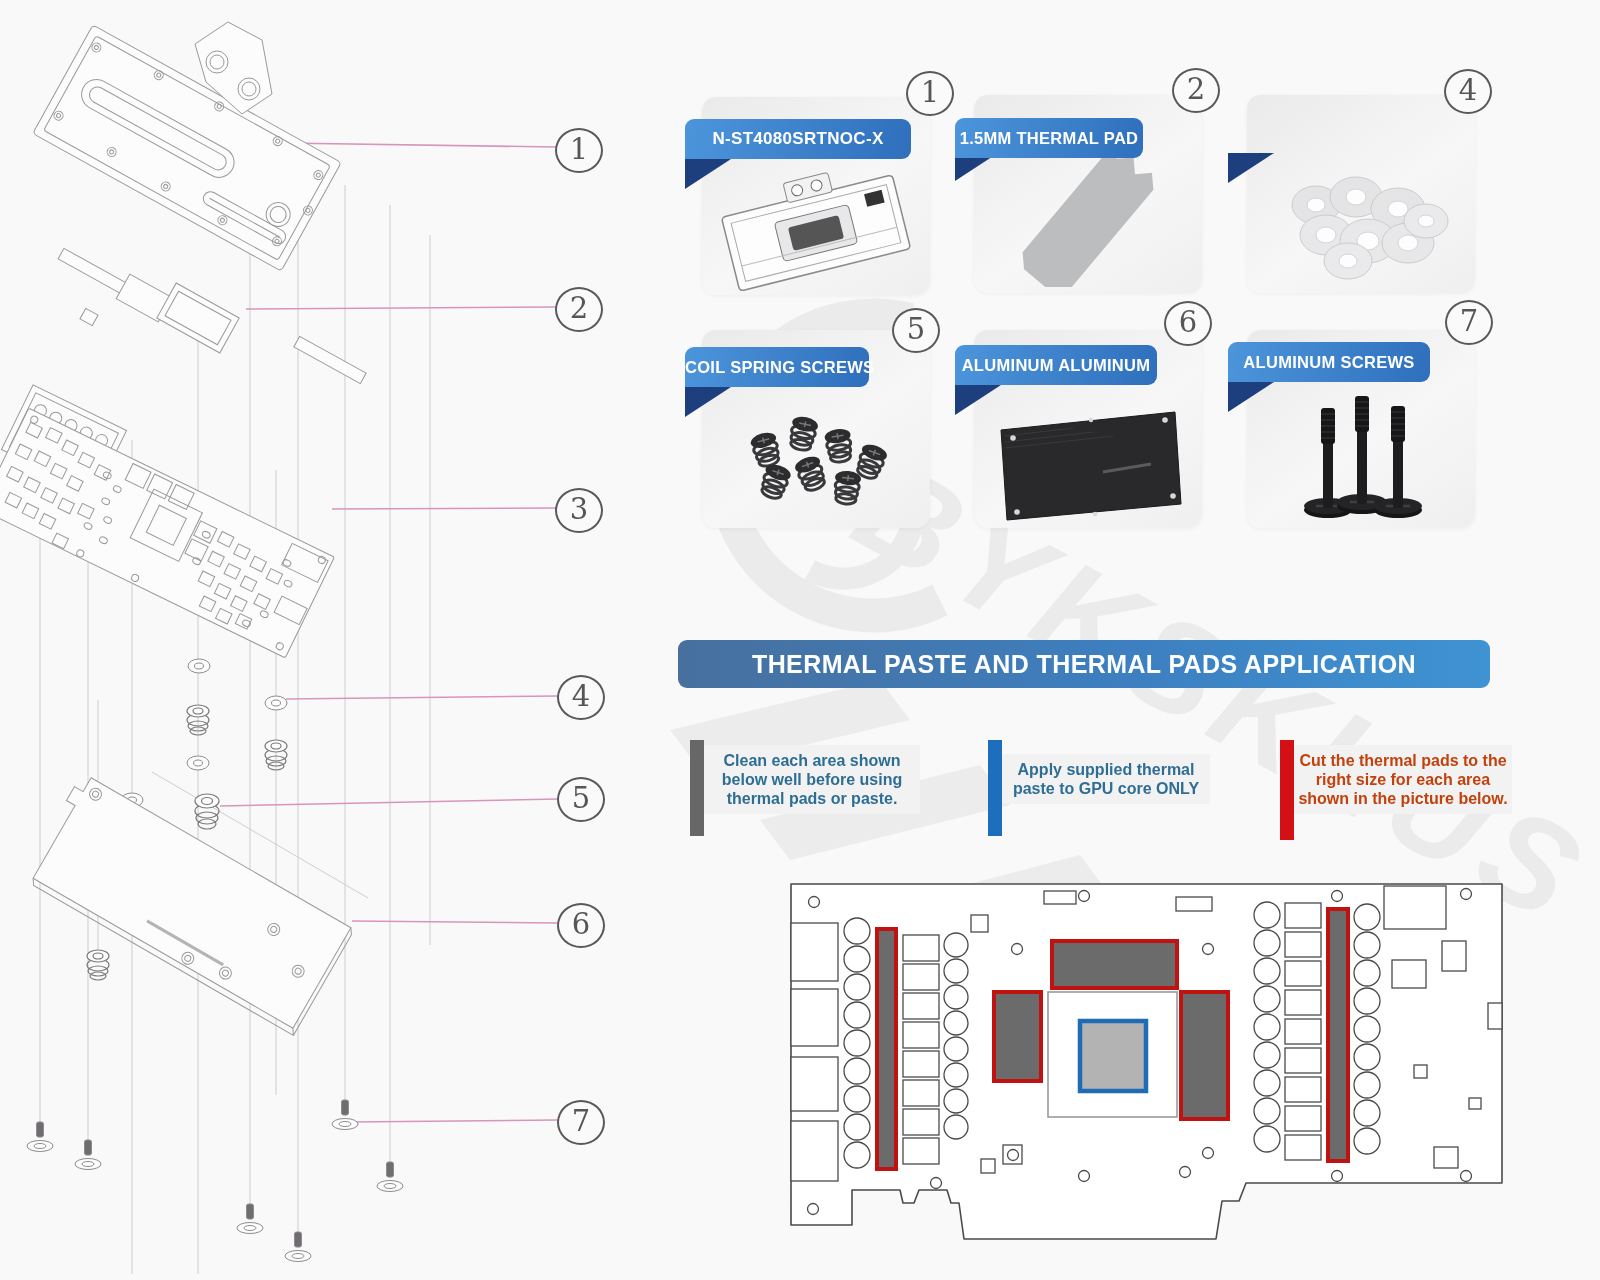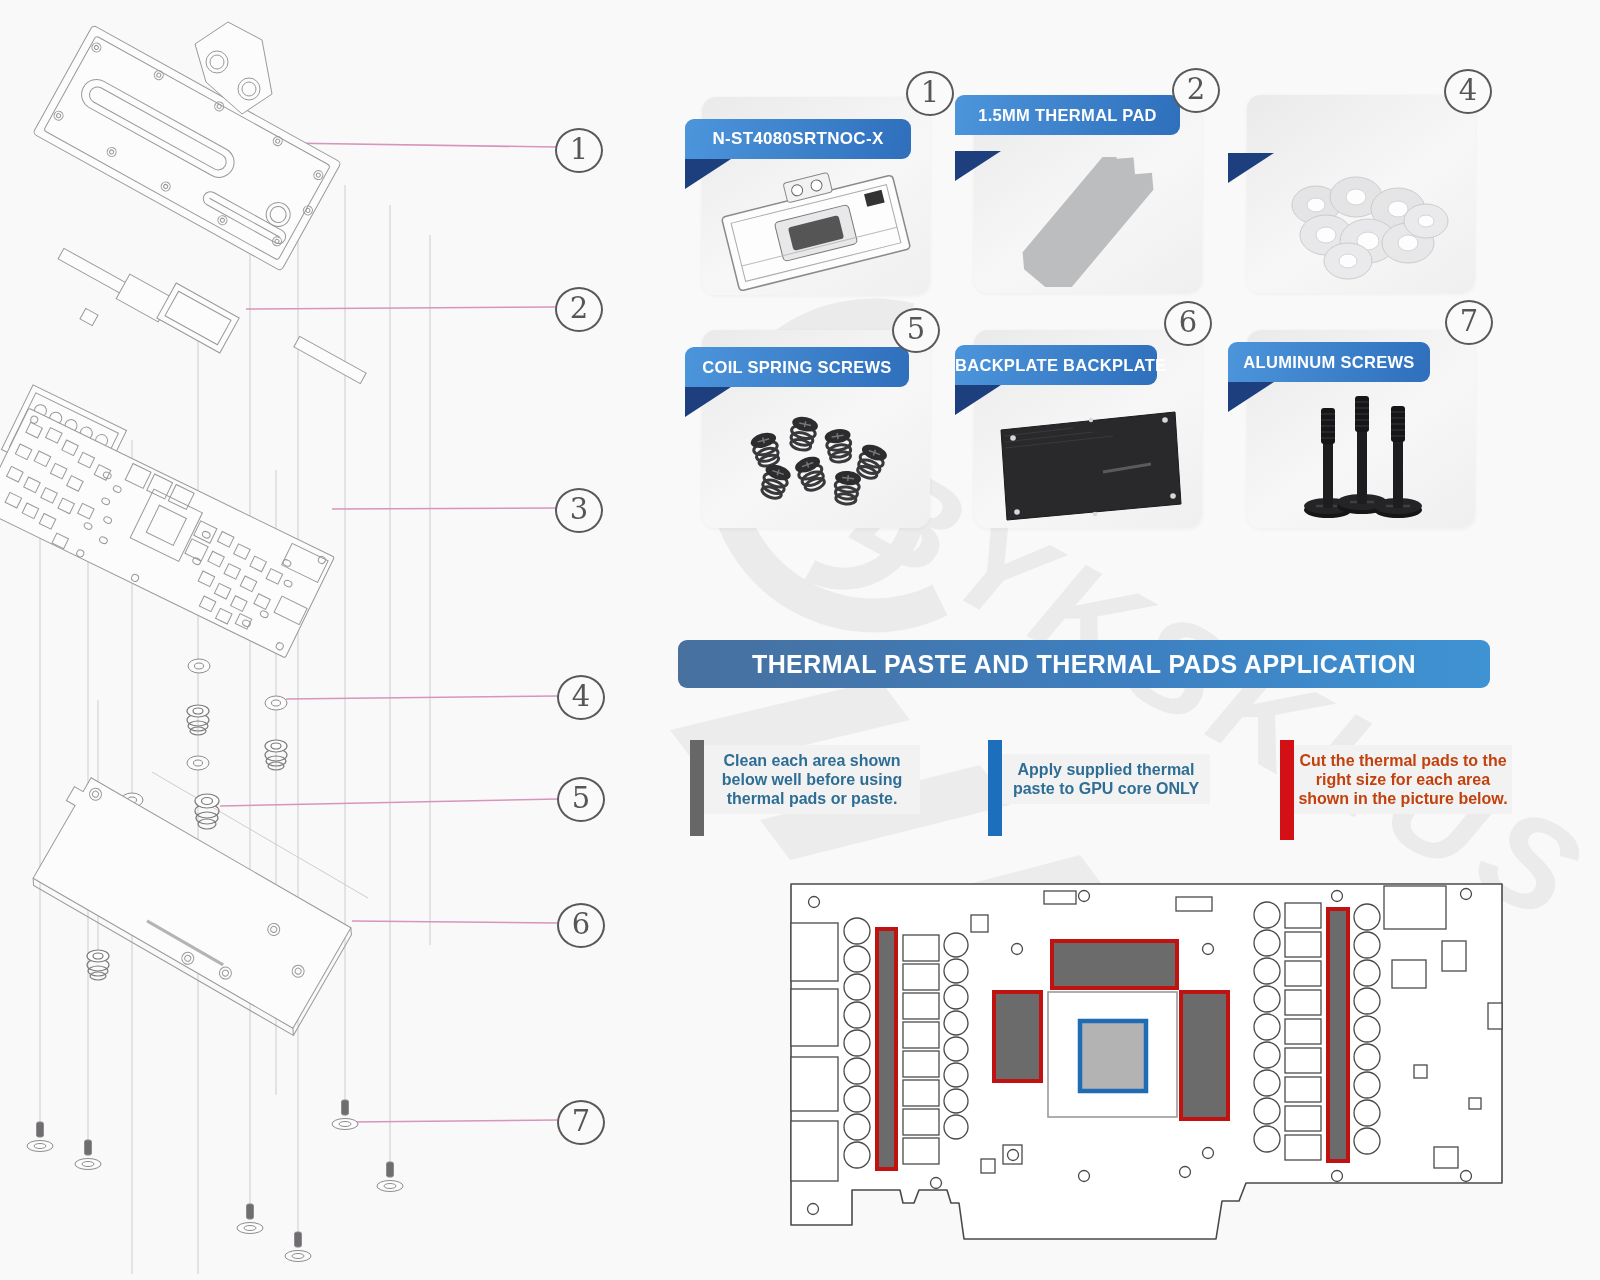--- a/index.html
+++ b/index.html
@@ -385,21 +385,21 @@
       <rect x="-20" y="-56" width="46" height="20" rx="3" fill="#f2f2f2" stroke="#888"></rect>
       <circle cx="-8" cy="-46" r="5.5" fill="#fff" stroke="#666"></circle>
       <circle cx="12" cy="-46" r="5.5" fill="#fff" stroke="#666"></circle>
       <rect x="56" y="-26" width="18" height="13" fill="#333"></rect>
       <line x1="-80" y1="14" x2="80" y2="14" stroke="#bbb"></line>
     </g>
   </svg>
 </div>
 
 <div class="card" style="left:974px;top:95px">
-  <div class="ribbon" style="left:-19px;top:0;width:225px">1.5MM THERMAL PAD</div>
+  <div class="ribbon" style="left:-19px;top:23px;width:188px">1.5MM THERMAL PAD</div>
   <span class="fold" style="left:-19px;top:56px"></span>
   <div class="badge" style="left:198px;top:-27px">2</div>
   <svg class="illust" width="210" height="130" viewBox="0 0 210 130">
     <g transform="translate(105,64) rotate(40)">
       <path d="M -30 -78 L -18 -66 L -6 -78 L 6 -66 L 18 -78 L 30 -66 L 30 70 L 18 78 L -18 78 L -30 66 Z" fill="#bcbdbf"></path>
     </g>
   </svg>
 </div>
 
 <div class="card" style="left:1247px;top:95px">
@@ -437,21 +437,21 @@
         </g>
       <g transform="translate(170,64)">
           <ellipse rx="22" ry="17" fill="#e9e9eb" stroke="#c4c4c6"></ellipse>
           <ellipse rx="8" ry="6" fill="#fff" stroke="#cfcfd1"></ellipse>
         </g>
     </g>
   </svg>
 </div>
 
 <div class="card" style="left:702px;top:330px">
-  <div class="ribbon" style="left:-17px;top:17px;width:224px">COIL SPRING SCREWS</div>
+  <div class="ribbon" style="left:-17px;top:17px;width:184px">COIL SPRING SCREWS</div>
   <span class="fold" style="left:-17px;top:57px"></span>
   <div class="badge" style="left:190px;top:-22px">5</div>
   <svg class="illust" width="210" height="130" viewBox="0 0 210 130">
     <g>
       <g transform="translate(55,58) rotate(-15)">
           <ellipse cy="-2" rx="12" ry="6" fill="none" stroke="#39393b" stroke-width="3"></ellipse>
           <ellipse cy="5" rx="11" ry="6" fill="none" stroke="#39393b" stroke-width="3"></ellipse>
           <ellipse cy="11" rx="10" ry="5" fill="none" stroke="#39393b" stroke-width="3"></ellipse>
           <ellipse cy="-10" rx="13" ry="7" fill="#2c2c2e"></ellipse>
           <line x1="-6" y1="-10" x2="6" y2="-10" stroke="#777" stroke-width="1.5"></line>
@@ -503,21 +503,21 @@
           <ellipse cy="11" rx="10" ry="5" fill="none" stroke="#39393b" stroke-width="3"></ellipse>
           <ellipse cy="-10" rx="13" ry="7" fill="#2c2c2e"></ellipse>
           <line x1="-6" y1="-10" x2="6" y2="-10" stroke="#777" stroke-width="1.5"></line>
           <line x1="0" y1="-13" x2="0" y2="-7" stroke="#777" stroke-width="1.5"></line>
         </g>
     </g>
   </svg>
 </div>
 
 <div class="card" style="left:974px;top:330px">
-  <div class="ribbon" style="left:-19px;top:15px;width:202px">BACKPLATE BACKPLATE</div>
+  <div class="ribbon" style="left:-19px;top:15px;width:202px">ALUMINUM ALUMINUM</div>
   <span class="fold" style="left:-19px;top:55px"></span>
   <div class="badge" style="left:190px;top:-29px">6</div>
   <svg class="illust" width="210" height="130" viewBox="0 0 210 130">
     <polygon points="18,38 192,20 198,112 24,128" fill="#29292b" stroke="#1a1a1c"></polygon>
     <line x1="22" y1="44" x2="90" y2="36" stroke="#3a3a3c"></line>
     <line x1="22" y1="50" x2="110" y2="40" stroke="#3a3a3c"></line>
     <line x1="22" y1="56" x2="130" y2="44" stroke="#3a3a3c"></line>
     <circle cx="30" cy="46" r="2.8" fill="#d8d8da"></circle>
       <circle cx="182" cy="28" r="2.8" fill="#d8d8da"></circle>
     <circle cx="190" cy="104" r="2.8" fill="#d8d8da"></circle>

